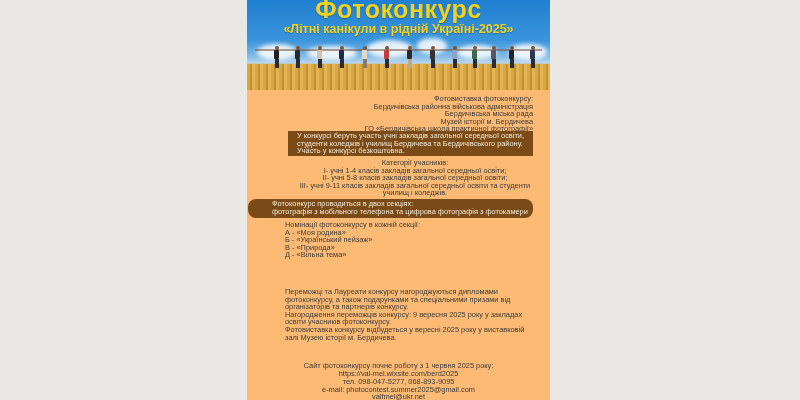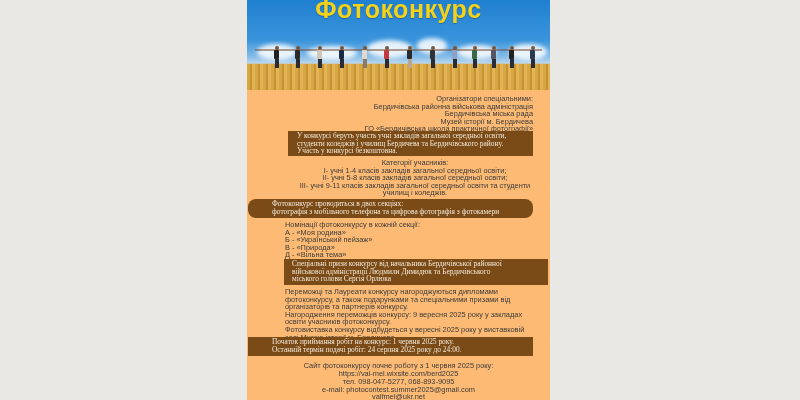--- a/index.html
+++ b/index.html
@@ -39,21 +39,21 @@
   .subtitle {
     position: absolute; left: 0; top: 22px; width: 303px; text-align: center;
     color: #f4d21a; font-weight: bold; font-size: 12.5px;
     text-shadow: 0 1px 1px rgba(0,0,0,0.25);
   }
   .txt { position: absolute; font-size: 7.4px; line-height: 7.6px; color: #3a3a3a; }
   .right { text-align: right; }
   .center { text-align: center; }
   .band {
     position: absolute; background: #7a4a17; color: #f3ead8;
-    font-size: 7.4px; line-height: 7.6px; padding: 1px 14px 0 0; box-sizing: border-box; font-family: Liberation Serif, serif;
+    font-size: 7.4px; line-height: 7.6px; padding: 1px 14px 0 0; box-sizing: border-box;
   }
   .band span, .txt span { display: block; white-space: nowrap; }
 </style>
 </head>
 <body>
 
 <div class="poster">
 
   <div class="banner">
     <div class="cloud" style="left:10px;top:44px;width:40px;height:16px;"></div>
@@ -125,24 +125,25 @@
           <div class="torso" style="background:#222;"></div>
           <div class="legs"></div>
         </div>
       <div class="person" style="left:283px;">
           <div class="head"></div>
           <div class="torso" style="background:#2a3a55;"></div>
           <div class="legs"></div>
         </div>
     </div>
     <div class="title">Фотоконкурс</div>
+    <div class="subtitle">«Літні канікули в рідній Україні-2025»</div>
   </div>
 
   <div class="txt right" style="left:40px;top:95px;width:246px;">
-    <span>Організатори спеціальними:</span>
+    <span>Фотовиставка фотоконкурсу:</span>
     <span>Бердичівська районна військова адміністрація</span>
     <span>Бердичівська міська рада</span>
     <span>Музей історії м. Бердичева</span>
     <span>ГО «Бердичівська школа практичної фотографії»</span>
   </div>
 
   <div class="band" style="left:41px;top:131px;width:245px;height:25px;padding-left:9px;">
     <span>У конкурсі  беруть участь  учні  закладів загальної середньої освіти,</span>
     <span>студенти коледжів і училищ  Бердичева та  Бердичівського  району.</span>
     <span>Участь у конкурсі безкоштовна.</span>
@@ -162,40 +163,31 @@
   </div>
 
   <div class="txt" style="left:38px;top:221px;width:250px;">
     <span>Номінації фотоконкурсу в кожній секції:</span>
     <span>А - «Моя родина»</span>
     <span>Б - «Український пейзаж»</span>
     <span>В - «Природа»</span>
     <span>Д - «Вільна тема»</span>
   </div>
 
-  <div class="band" style="left:37px;top:259px;width:264px;height:26px;padding-left:8px;">
-    <span>Спеціальні призи конкурсу від начальника Бердичівської районної</span>
-    <span>військової адміністрації Людмили Димидюк та Бердичівського</span>
-    <span>міського голови Сергія Орлюка</span>
-  </div>
 
   <div class="txt" style="left:38px;top:288px;width:262px;">
     <span>Переможці та Лауреати конкурсу нагороджуються дипломами</span>
     <span>фотоконкурсу, а також подарунками та спеціальними призами від</span>
     <span>організаторів та партнерів конкурсу.</span>
     <span>Нагородження переможців конкурсу: 9 вересня 2025 року у закладах</span>
     <span>освіти учасників фотоконкурсу.</span>
     <span>Фотовиставка конкурсу відбудеться у вересні 2025 року у виставковій</span>
     <span>залі Музею історії м. Бердичева.</span>
   </div>
 
-  <div class="band" style="left:1px;top:337px;width:285px;height:19px;padding-left:24px;">
-    <span>Початок приймання робіт на конкурс: 1 червня 2025 року.</span>
-    <span>Останній термін подачі робіт:  24 серпня 2025 року до 24:00.</span>
-  </div>
 
   <div class="txt center" style="left:0;top:362px;width:303px;">
     <span>Сайт фотоконкурсу почне роботу з 1 червня 2025 року:</span>
     <span>https://val-mel.wixsite.com/berd2025</span>
     <span style="margin-top:1px;">тел. 098-047-5277,  068-893-9095</span>
     <span>e-mail: photocontest.summer2025@gmail.com</span>
     <span>valfmel@ukr.net</span>
   </div>
 
 </div>

